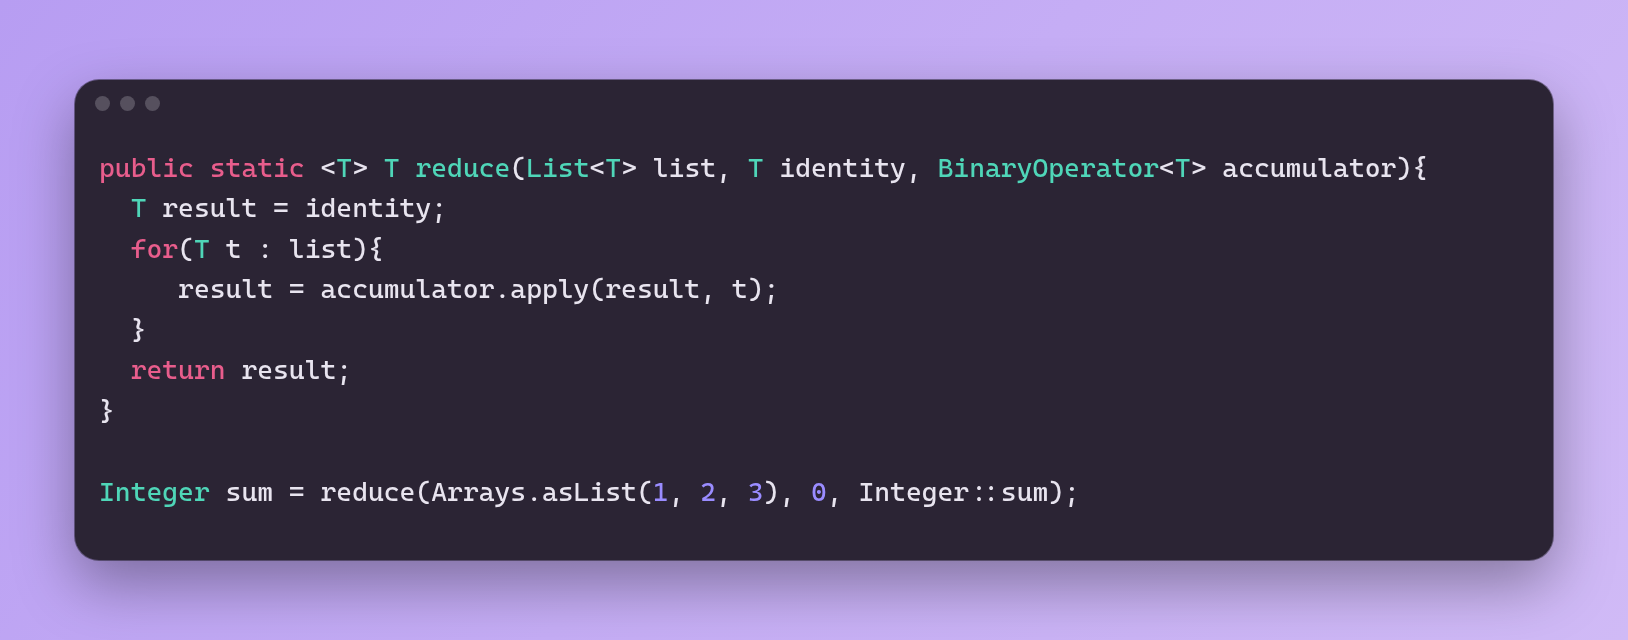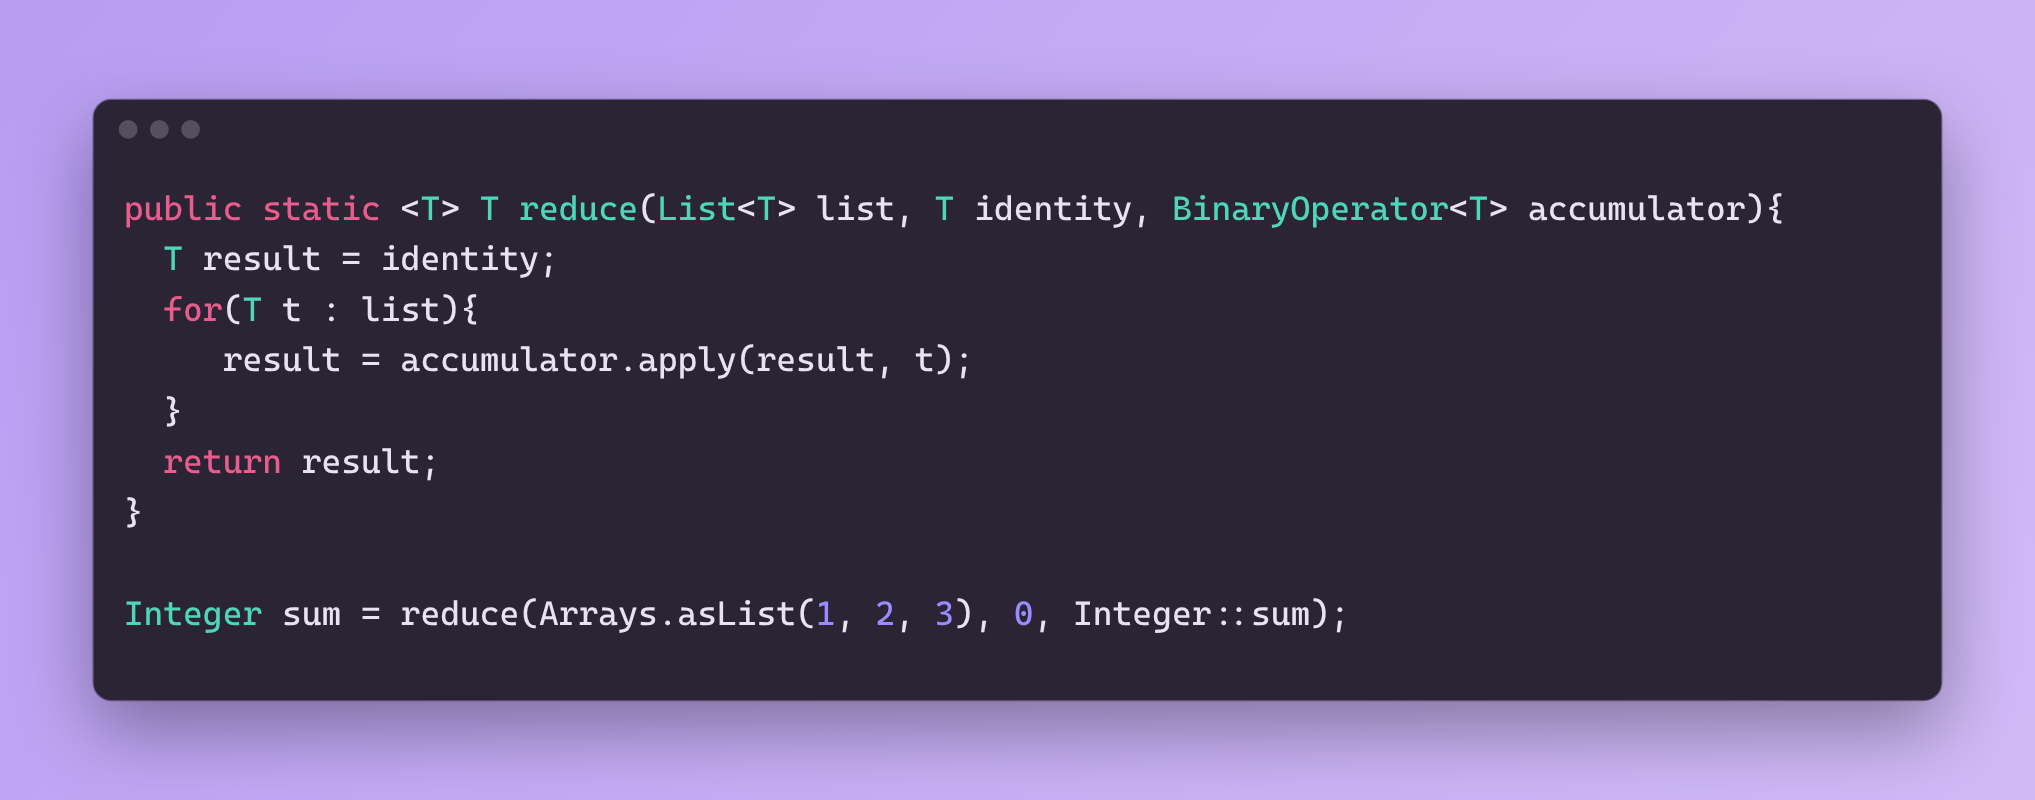--- a/index.html
+++ b/index.html
@@ -7,21 +7,21 @@
   body {
     background: linear-gradient(130deg, #b79df2 0%, #c5adf5 50%, #d0baf6 100%);
     display: flex;
     align-items: center;
     justify-content: center;
     font-family: ui-monospace, "SF Mono", "Cascadia Code", Menlo, Consolas, monospace;
   }
   .window {
     width: 1478px;
     background: #2b2434;
-    border-radius: 14px;
+    border-radius: 24px;
     box-shadow: 0 24px 60px rgba(0,0,0,0.35), 0 0 0 1px rgba(0,0,0,0.4);
     overflow: hidden;
   }
   .titlebar {
     height: 48px;
     display: flex;
     align-items: center;
     padding: 0 20px;
     gap: 10px;
   }

